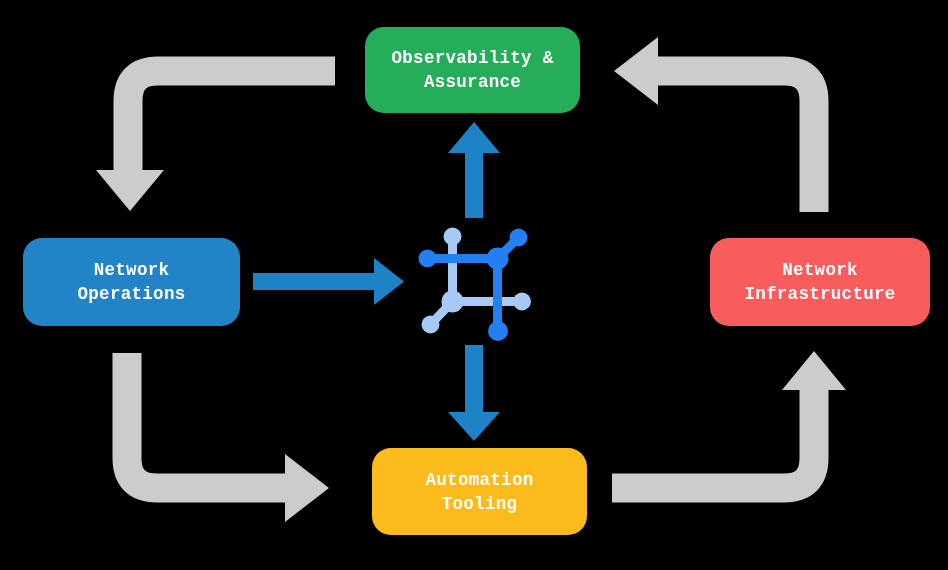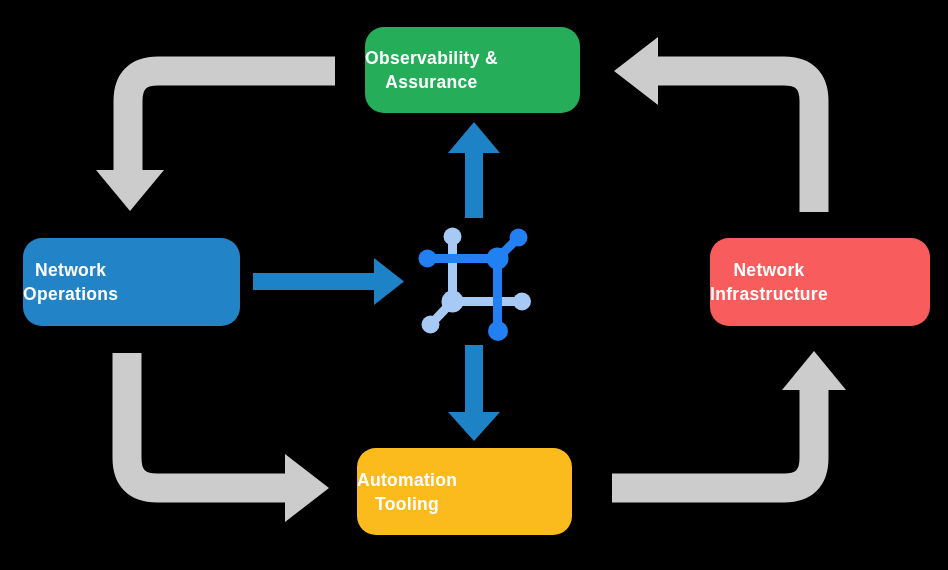--- a/index.html
+++ b/index.html
@@ -16,36 +16,38 @@
   }
   #canvas-svg {
     position: absolute;
     left: 0;
     top: 0;
   }
   .node-box {
     position: absolute;
     display: flex;
     align-items: center;
+    justify-content: center;
     border-radius: 19px;
     box-sizing: border-box;
+    font-family: Liberation Mono, monospace;
   }
   .node-label {
     color: #ffffff;
     font-size: 17.5px;
     font-weight: 600;
     letter-spacing: 0.3px;
     line-height: 24px;
     text-align: center;
     white-space: pre-line;
   }
   .box-observability { left: 365px; top: 27px;  width: 215px; height: 86px; }
   .box-operations    { left: 23px;  top: 238px; width: 217px; height: 88px; }
   .box-infrastructure{ left: 710px; top: 238px; width: 220px; height: 88px; }
-  .box-automation    { left: 357px; top: 448px; width: 215px; height: 87px; }
+  .box-automation    { left: 372px; top: 448px; width: 215px; height: 87px; }
 </style>
 </head>
 <body style="background-color: rgb(0, 0, 0);">
 
 <svg id="canvas-svg" width="948" height="570" viewBox="0 0 948 570">
 
   <g>
     <path d="M335,71 H158 Q128,71 128,101 V172" fill="none" stroke-width="29" stroke="#CCCCCC"></path>
     <polygon points="96,170 164,170 130,211" fill="#CCCCCC"></polygon>
   </g>

